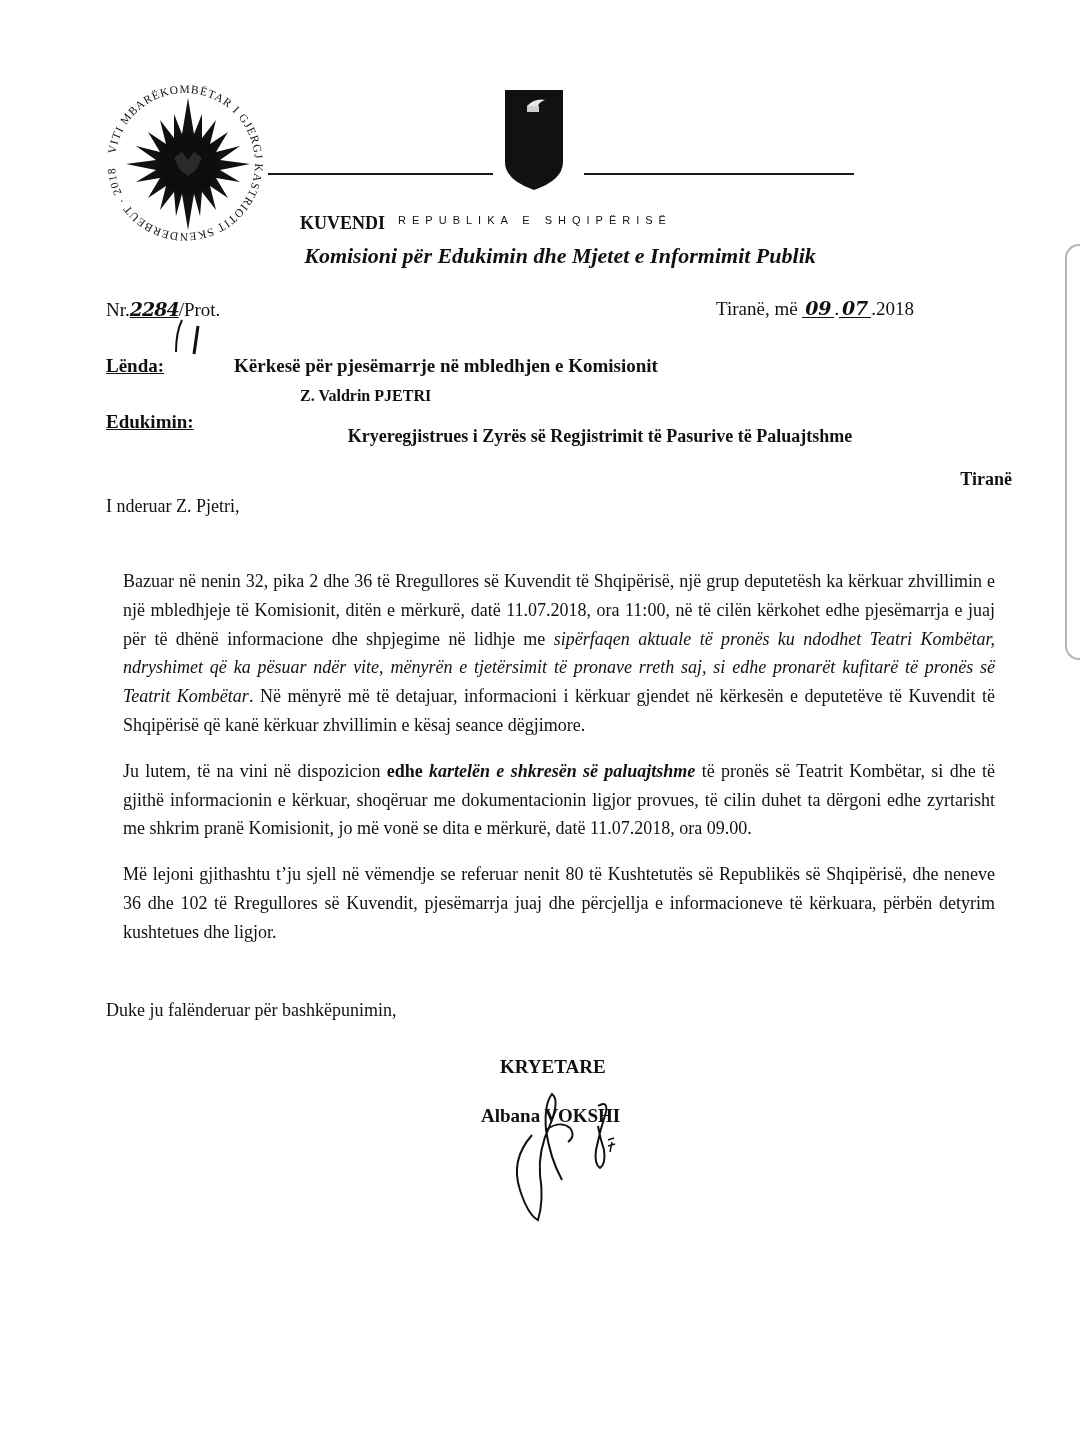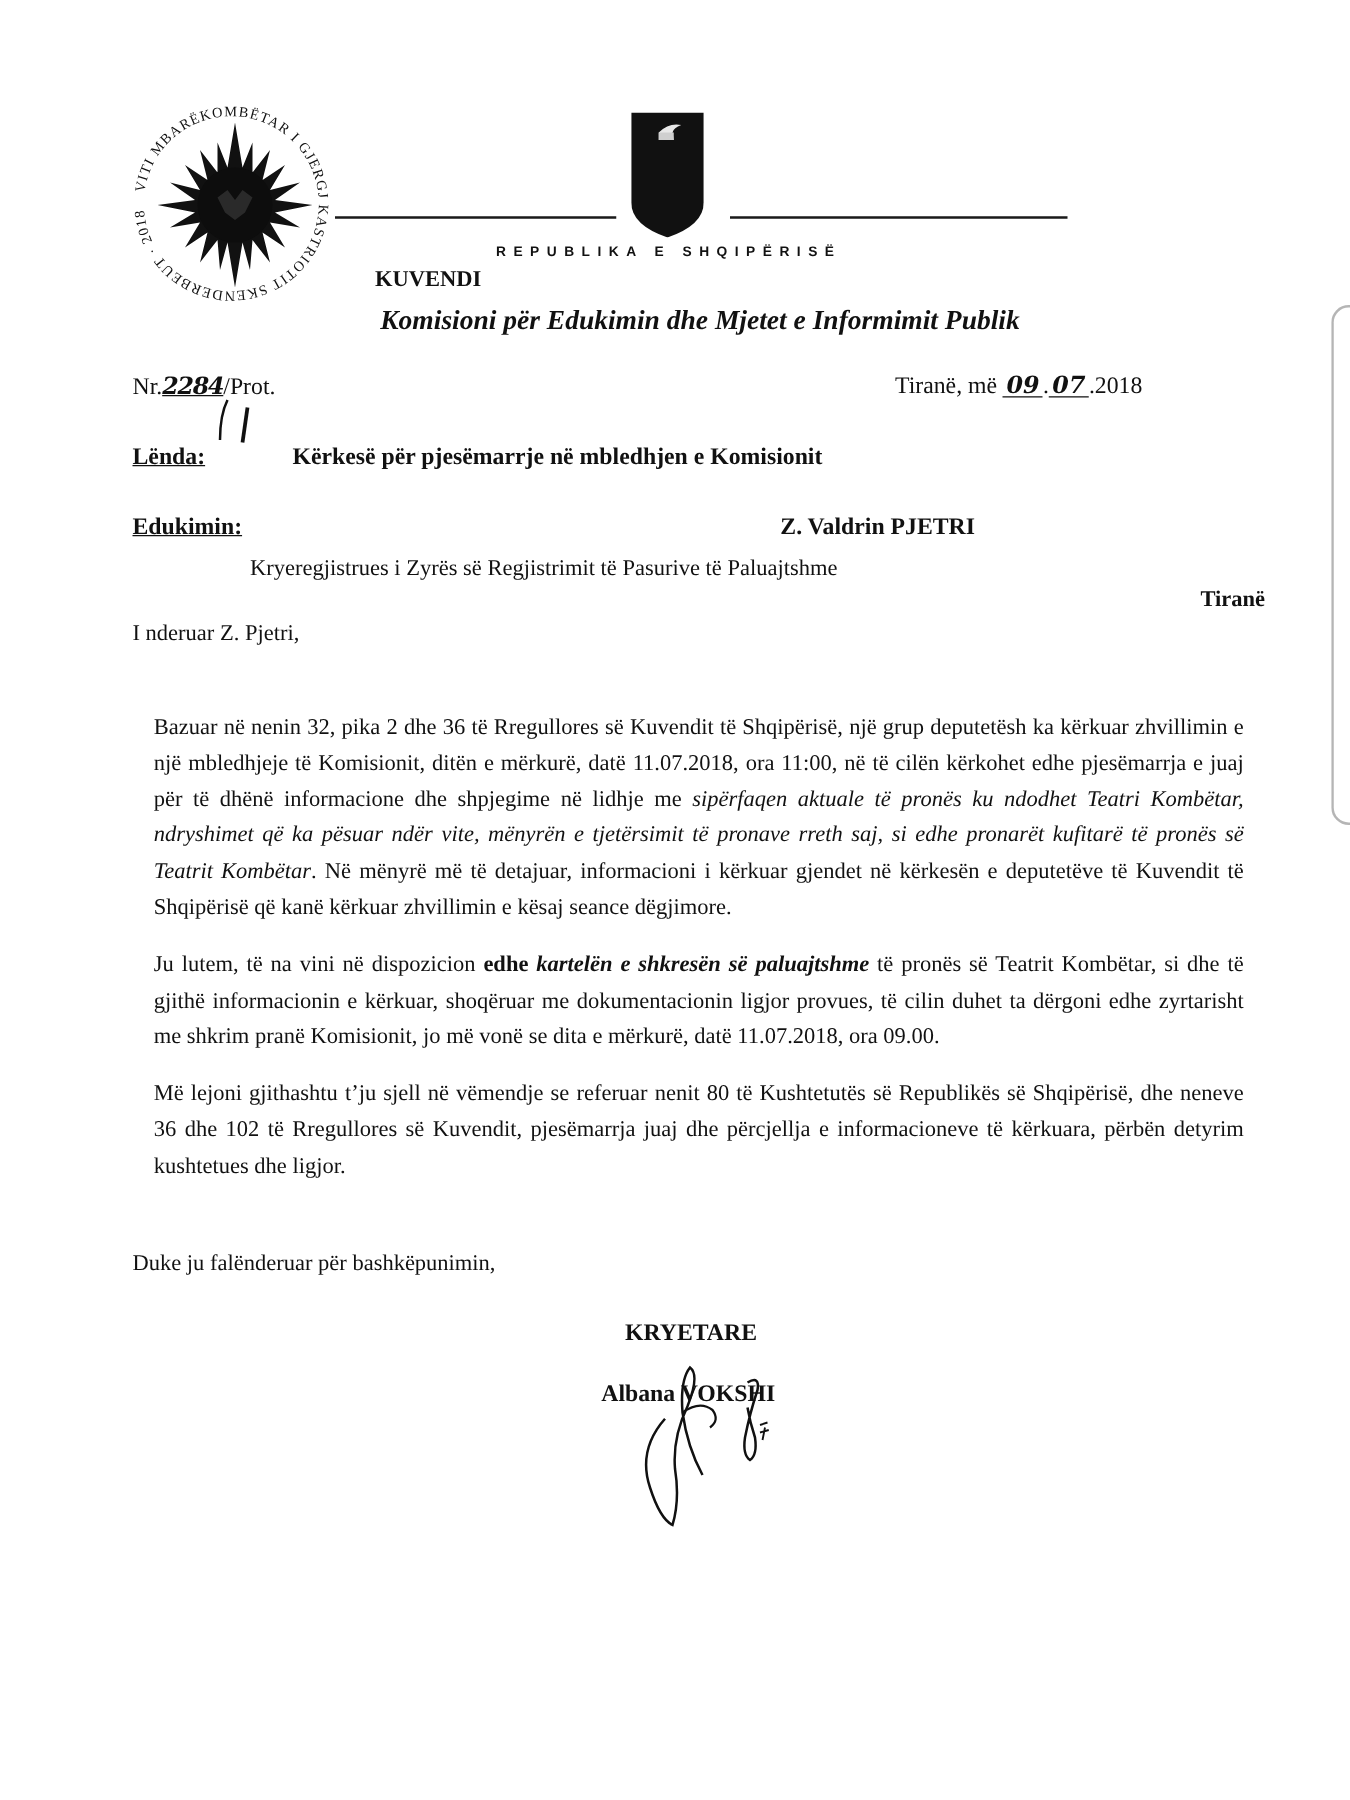--- a/index.html
+++ b/index.html
@@ -23,24 +23,24 @@
     }
     .rule {
       height: 2px; background: #1a1a1a;
     }
     .rule-left { left: 268px; top: 173px; width: 225px; }
     .rule-right { left: 584px; top: 173px; width: 270px; }
     .shield {
       left: 505px; top: 90px; width: 58px; height: 100px;
     }
     .republika {
-      left: 300px; top: 196px; width: 470px;
+      left: 300px; top: 214px; width: 470px;
       text-align: center;
       font-family: "Liberation Sans", sans-serif;
-      font-size: 11px; font-weight: bold; letter-spacing: 6px;
+      font-size: 11px; font-weight: normal; letter-spacing: 6px;
     }
     .kuvendi {
       left: 300px; top: 213px; width: 470px;
       text-align: left;
       font-size: 18px; font-weight: bold;
     }
     .komisioni {
       left: 260px; top: 243px; width: 600px;
       text-align: center;
       font-size: 22px; font-weight: bold; font-style: italic;
@@ -76,27 +76,28 @@
     .label {
       font-size: 19px; font-weight: bold; text-decoration: underline;
     }
     .lenda-label { left: 106px; top: 355px; }
     .lenda-text {
       left: 234px; top: 355px;
       font-size: 19px; font-weight: bold;
     }
     .drejtuar-label { left: 106px; top: 411px; }
     .addressee-name {
-      left: 300px; top: 411px; width: 480px;
-      text-align: right;
-      font-size: 19px; font-weight: bold;
+      left: 300px; top: 387px; width: 480px;
+      text-align: left;
+      font-size: 16px; font-weight: bold;
     }
     .addressee-title {
-      left: 200px; top: 444px; width: 800px;
-      font-size: 18px; font-weight: normal;
+      left: 200px; top: 426px; width: 800px;
+      text-align: center;
+      font-size: 18px; font-weight: bold;
     }
     .addressee-city {
       left: 900px; top: 469px; width: 112px;
       text-align: right;
       font-size: 18px; font-weight: bold;
     }
     .salutation {
       left: 106px; top: 496px; font-size: 18px;
     }
 

